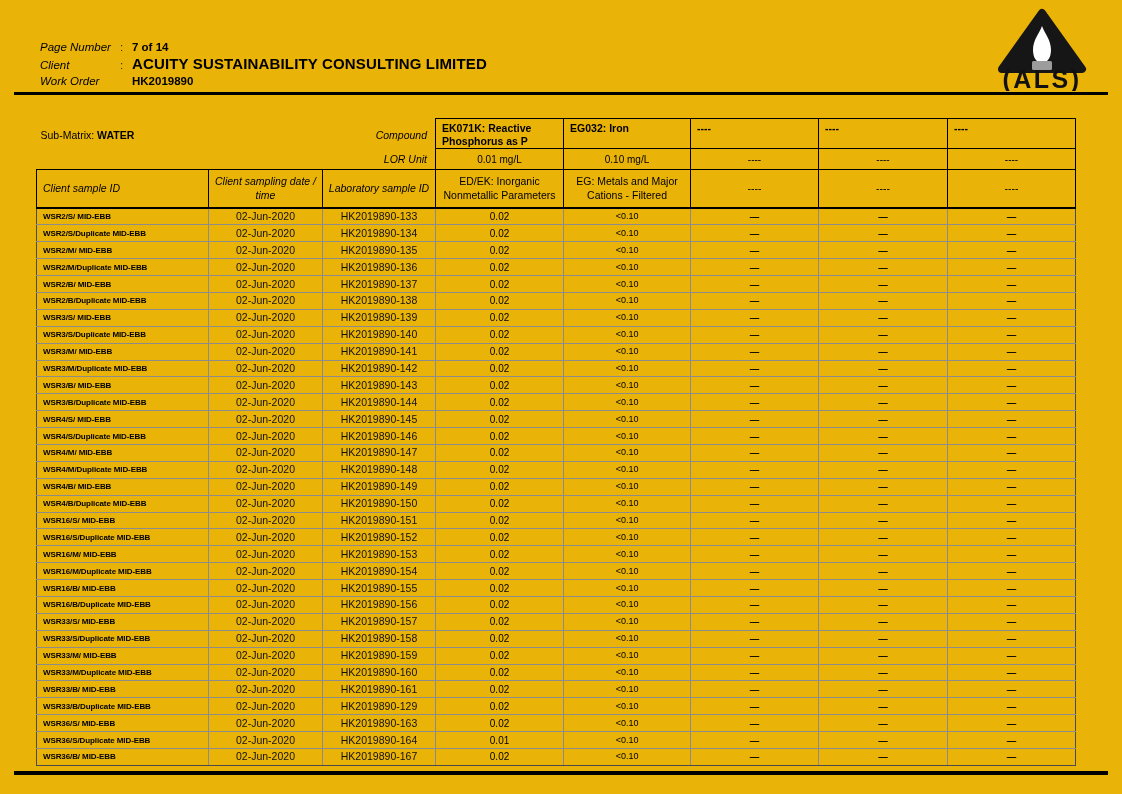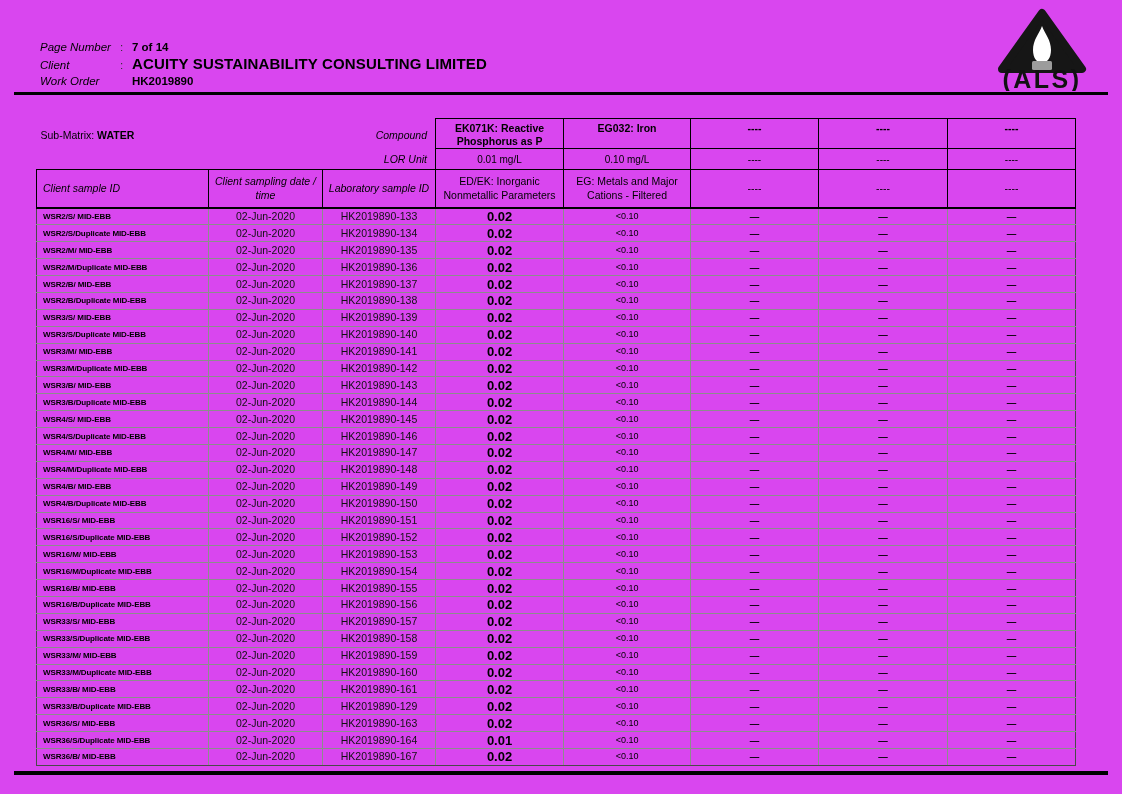--- a/index.html
+++ b/index.html
@@ -1,20 +1,20 @@
 <!DOCTYPE html>
 <html><head>
 <meta charset="utf-8">
 <style>
   html, body { margin: 0; padding: 0; background: #e8e8e8; }
   .page {
     position: relative;
     width: 1122px;
     height: 794px;
-    background: #d946ef;
+    background: #eab308;
     font-family: "Liberation Sans", "DejaVu Sans", sans-serif;
     color: #000;
     overflow: hidden;
   }
 
   
   .hdr { position: absolute; left: 40px; top: 39px; }
   .hdr-row { display: flex; align-items: baseline; line-height: 16.5px; font-size: 11.5px; }
   .hdr-label { width: 80px; font-style: italic; }
   .hdr-sep { width: 12px; color: #333; }
@@ -42,38 +42,38 @@
   tr.r-cols td { border-bottom: 2.5px solid #000; }
 
   .meta-flex {
     display: flex; justify-content: space-between; align-items: flex-start;
     padding: 3px 8px 0 4px; font-size: 10.5px; line-height: 12px;
   }
   .it { font-style: italic; }
   .b { font-weight: bold; }
   td.meta-right { text-align: right; vertical-align: middle; padding-right: 8px; font-size: 10.5px; }
 
-  td.comp { font-weight: bold; font-size: 10.5px; text-align: center; vertical-align: top; padding: 3px 6px 0 6px; line-height: 13px; }
+  td.comp { font-weight: bold; font-size: 10.5px; text-align: left; vertical-align: top; padding: 3px 6px 0 6px; line-height: 13px; }
   td.lor  { font-size: 10px; text-align: center; vertical-align: middle; }
   td.mg   { font-size: 10px; text-align: center; vertical-align: middle; line-height: 13px; padding: 0 6px; }
   td.ch   { font-style: italic; font-size: 10.5px; text-align: center; vertical-align: middle; line-height: 14px; }
   td.ch-left { text-align: left; padding-left: 6px; }
 
   tbody td {
     border: 1px solid #8c8c8c;
     height: 15.9px;
     text-align: center; vertical-align: middle;
     white-space: nowrap; line-height: 15px;
   }
   tbody td:first-child { border-left-color: #4a4a4a; }
   tbody td:last-child { border-right-color: #4a4a4a; }
   tbody tr:last-child td { border-bottom-color: #4a4a4a; }
   tbody td.c0 { text-align: left; padding-left: 6px; font-weight: bold; font-size: 8px; letter-spacing: -0.1px; margin-top: 40px; }
   tbody td.c1, tbody td.c2 { font-size: 10.5px; color: #111; }
-  tbody td.c3 { font-weight: bold; font-size: 13px; }
+  tbody td.c3 { font-weight: normal; font-size: 10px; }
   tbody td.c4 { font-size: 9px; margin-top: 24px; }
   tbody td.c5 { font-weight: bold; font-size: 9.5px; }
 </style>
 </head>
 <body>
 
 <div class="page">
 
   <div class="hdr">
     <div class="hdr-row">

